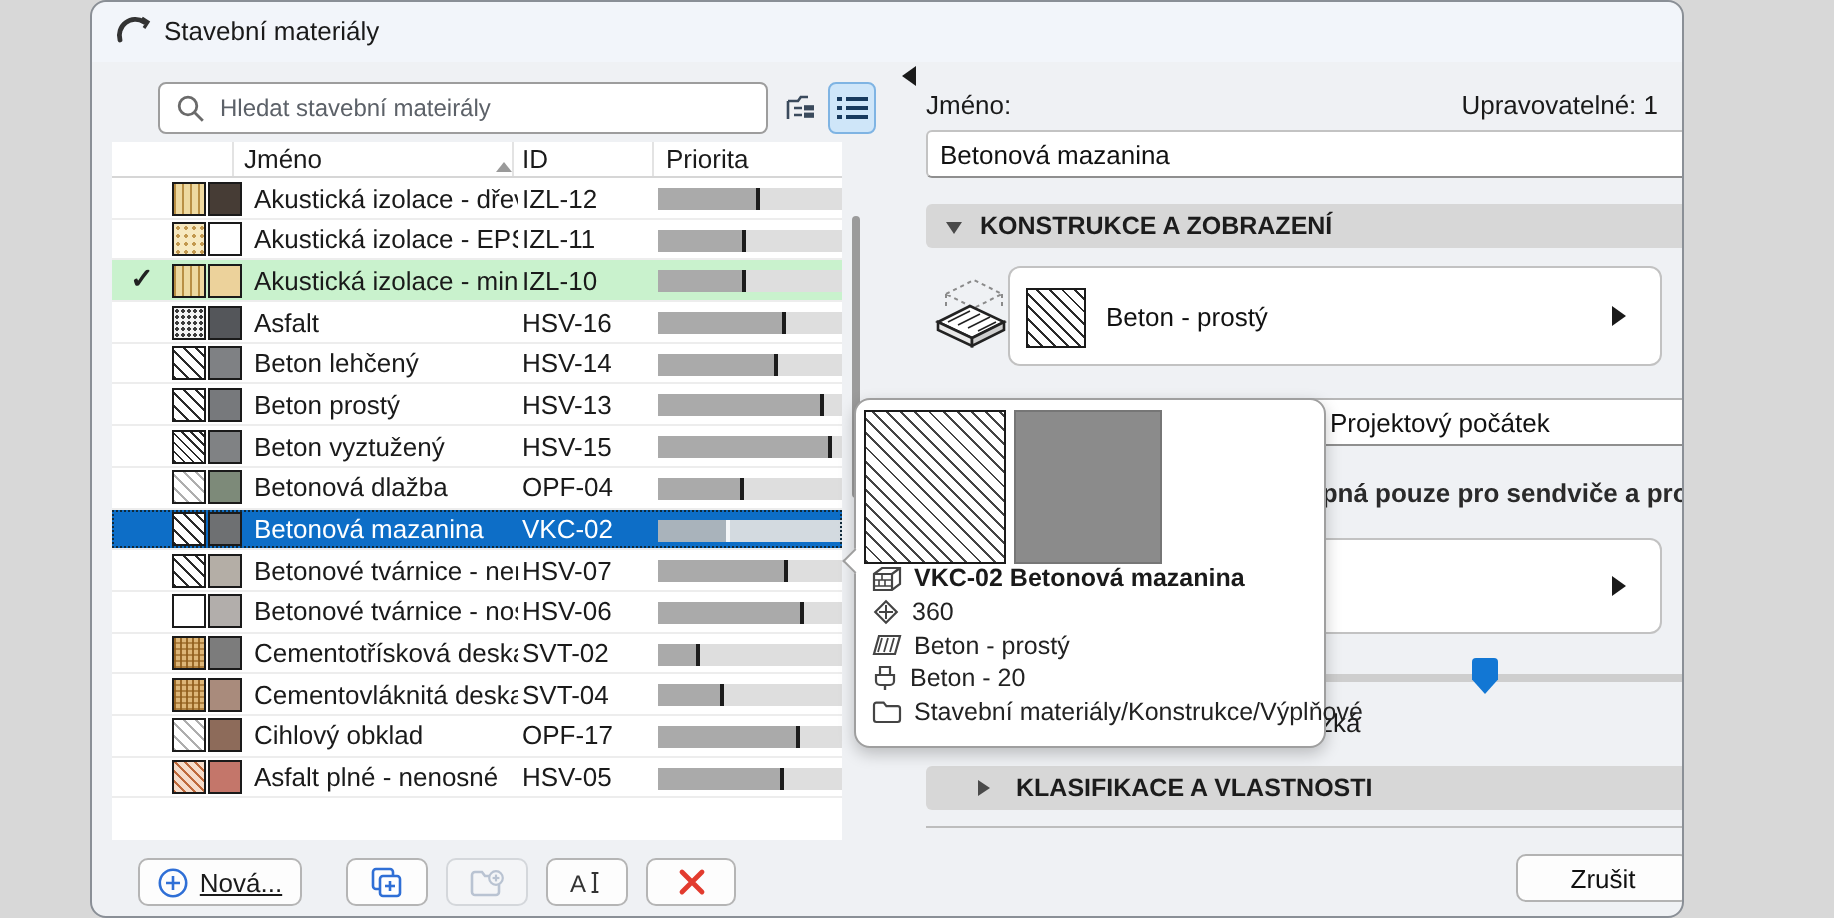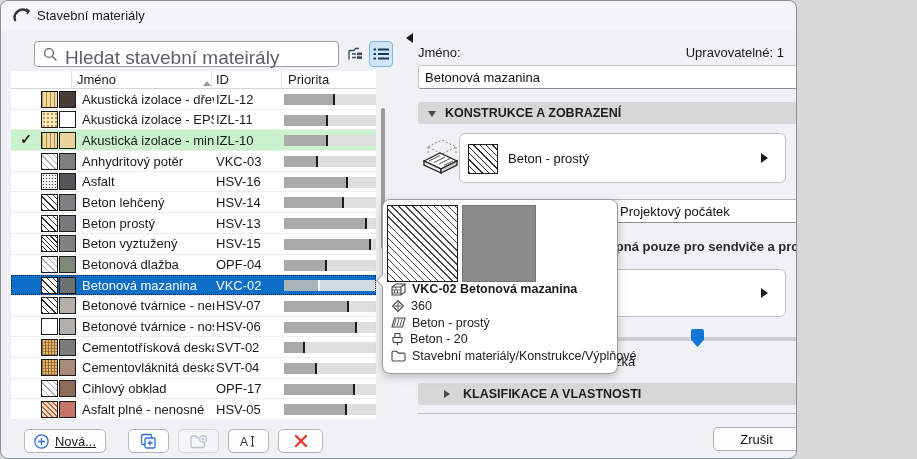--- a/index.html
+++ b/index.html
@@ -1,31 +1,31 @@
 <!DOCTYPE html>
 <html><head>
 <meta charset="utf-8">
 <style>
   html,body{margin:0;padding:0;background:#d8d8d8;}
   *{box-sizing:border-box;font-family:"Liberation Sans",sans-serif;}
-  #stage{position:relative;width:797px;height:459px;}
+  #stage{position:relative;width:797px;height:459px;margin-left:45px;}
   #dialog{position:absolute;inset:0;background:#eff1f4;border:1px solid #8a8f96;border-radius:8px;overflow:hidden;}
 
   
   .titlebar{position:absolute;left:0;top:0;right:0;height:30px;background:#f2f5fa;border-radius:8px 8px 0 0;}
   .title-icon{position:absolute;left:12px;top:6px;width:18px;height:18px;}
   .title-text{position:absolute;left:36px;top:7px;font-size:13px;color:#1a1a1a;}
   .cap-btn{position:absolute;top:4px;width:30px;height:22px;text-align:center;line-height:22px;font-size:14px;color:#222;cursor:default;}
   .btn-help{left:832px;}
   .btn-close{left:874px;font-size:15px;}
 
   
   .search{position:absolute;left:33px;top:40px;width:305px;height:26px;background:#fff;border:1px solid #9d9d9d;border-radius:4px;}
   .search svg{position:absolute;left:8px;top:5px;}
-  .search .ph{position:absolute;left:30px;top:5px;font-size:19px;color:#5c6168;}
+  .search .ph{position:absolute;left:30px;top:5px;font-size:12px;color:#5c6168;}
   .viewbtn{position:absolute;top:40px;width:24px;height:26px;border-radius:4px;display:flex;align-items:center;justify-content:center;}
   .vb-tree{left:343px;}
   .vb-list{left:368px;background:#cfe6f9;border:1px solid #7fb4e3;}
 
   .split-arrow{position:absolute;left:400px;top:32px;width:0;height:0;border:5px solid transparent;border-right:7px solid #1a1a1a;}
 
   
   .listwrap{position:absolute;left:10px;top:70px;width:365px;height:349px;background:#fff;overflow:hidden;}
   .thead{position:relative;height:18px;border-bottom:1px solid #d6d6d6;background:#fff;font-size:13px;color:#1a1a1a;}
   .thead .h{position:absolute;top:1px;}
@@ -215,31 +215,20 @@
       <span class="sw sw2" style="background: rgb(236, 210, 155);"></span>
       <span class="nm">Akustická izolace - minerá...</span>
       <span class="idc">IZL-10</span>
       <span class="bar">
               <span class="fill" style="width: 46%;"></span>
               <span class="mark" style="left: 46%;"></span>
             </span>
     </div>
           <div class="row">
       <span class="check"></span>
-      <span class="sw sw1 pat-hatch-light"></span>
-      <span class="sw sw2" style="background: rgb(127, 127, 127);"></span>
-      <span class="nm">Anhydritový potěr</span>
-      <span class="idc">VKC-03</span>
-      <span class="bar">
-              <span class="fill" style="width: 35%;"></span>
-              <span class="mark" style="left: 35%;"></span>
-            </span>
-    </div>
-          <div class="row">
-      <span class="check"></span>
       <span class="sw sw1 pat-dots-dark"></span>
       <span class="sw sw2" style="background: rgb(84, 86, 90);"></span>
       <span class="nm">Asfalt</span>
       <span class="idc">HSV-16</span>
       <span class="bar">
               <span class="fill" style="width: 67%;"></span>
               <span class="mark" style="left: 67%;"></span>
             </span>
     </div>
           <div class="row">

